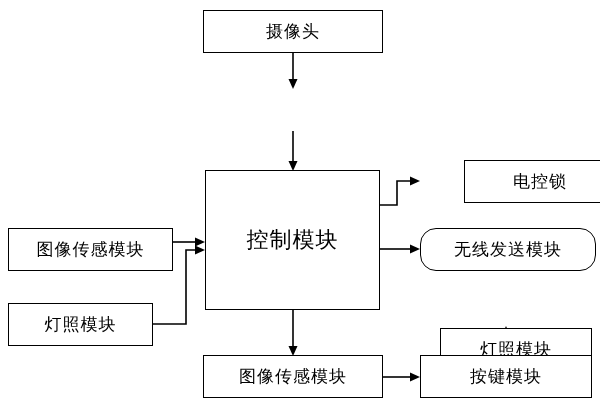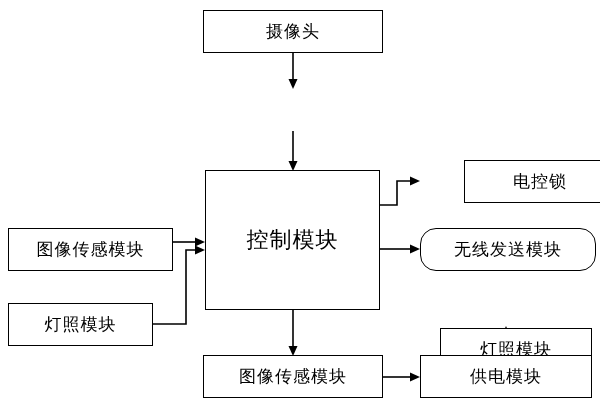--- a/index.html
+++ b/index.html
@@ -129,16 +129,16 @@
 
   <div class="node" style="left:440px;top:283px;width:152px;height:43px;margin-top:45px;">
     <span>灯照模块</span>
   </div>
 
   <div class="node" style="left:203px;top:355px;width:180px;height:43px;">
     <span>图像传感模块</span>
   </div>
 
   <div class="node" style="left:420px;top:355px;width:172px;height:43px;">
-    <span>供电模块</span>
+    <span>按键模块</span>
   </div>
 
 </div>
 
 </body></html>

